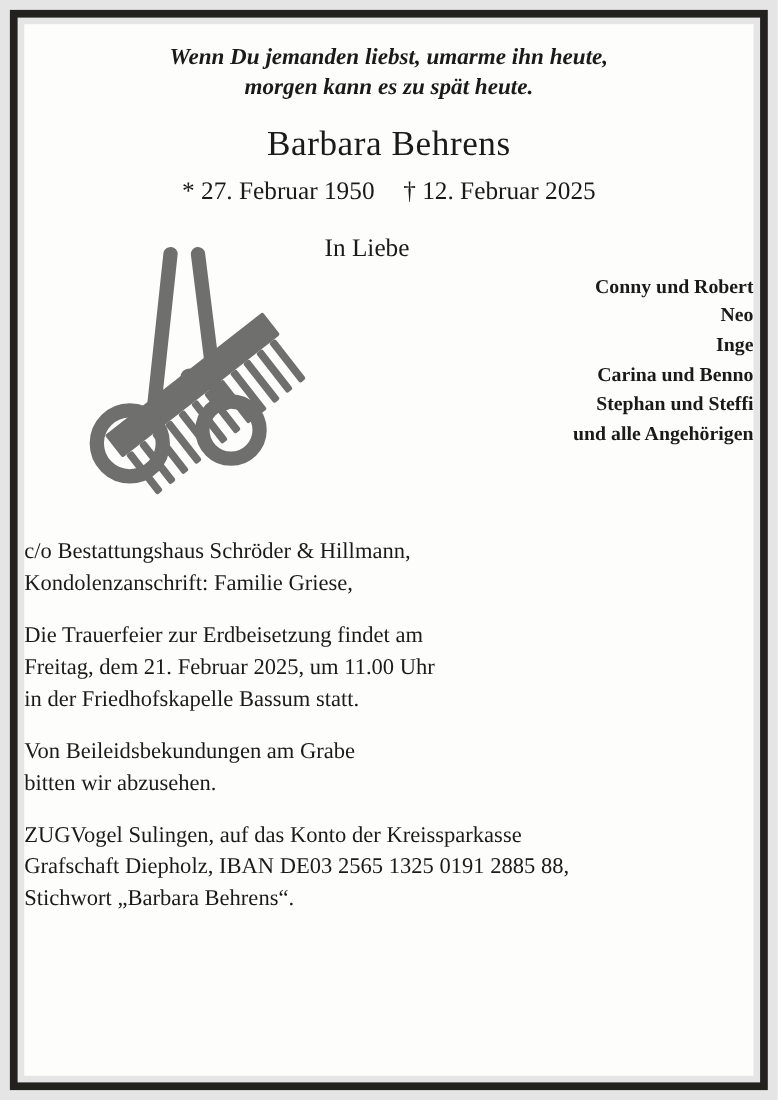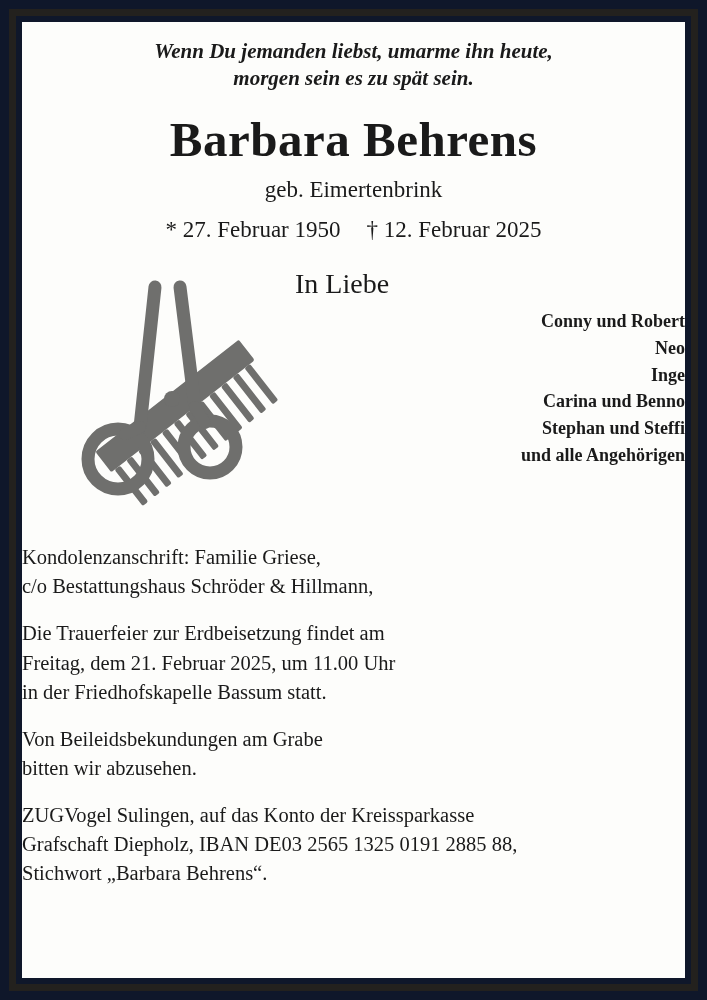--- a/index.html
+++ b/index.html
@@ -12,21 +12,21 @@
     background: #ffffff;
     font-family: "Liberation Serif", serif;
     color: #1a1a1a;
     overflow: hidden;
   }
   .page {
     position: relative;
     width: 707px;
     height: 1000px;
     box-sizing: border-box;
-    background: #0f172a;
+    background: #e5e5e5;
     padding: 11px;
   }
   .border-outer {
     position: absolute;
     left: 9px;
     top: 9px;
     right: 9px;
     bottom: 9px;
     border: 7px solid #23211e;
     box-sizing: border-box;
@@ -48,22 +48,22 @@
     font-weight: bold;
     font-size: 21px;
     line-height: 1.28;
     margin-top: 16px;
     color: #1a1a1a;
   }
   .motto div { white-space: nowrap; }
 
   .name {
     text-align: center;
-    font-weight: bold;
-    font-size: 49px;
+    font-weight: normal;
+    font-size: 32px;
     letter-spacing: 0.5px;
     margin-top: 22px;
     line-height: 1.05;
   }
   .maiden {
     text-align: center;
     font-size: 23px;
     margin-top: 12px;
   }
   .dates {
@@ -87,21 +87,21 @@
     height: 250px;
   }
 
   .mourners {
     position: absolute;
     left: 273px;
     top: 0;
     right: 0;
   }
   .mourners .inliebe {
-    font-size: 28px;
+    font-size: 23px;
     line-height: 1.1;
     margin-bottom: 8px;
   }
   .mourners .m-line {
     font-weight: bold;
     font-size: 18px;
     line-height: 1.49;
     white-space: nowrap;
     text-align: right;
   }
@@ -116,25 +116,24 @@
 </style>
 </head>
 <body>
 
 <div class="page">
   <div class="border-outer"></div>
   <div class="inner">
 
     <div class="motto">
       <div>Wenn Du jemanden liebst, umarme ihn heute,</div>
-      <div>morgen sein es zu spät sein.</div>
+      <div>morgen kann es zu spät heute.</div>
     </div>
 
     <div class="name">Barbara Behrens</div>
-    <div class="maiden">geb. Eimertenbrink</div>
 
     <div class="dates">
       <span>* 27. Februar 1950</span><span class="sep"></span><span>† 12. Februar 2025</span>
     </div>
 
     <div class="middle">
 
       <div class="art">
         <svg viewBox="0 0 270 250" width="270" height="250" xmlns="http://www.w3.org/2000/svg">
 
@@ -173,22 +172,22 @@
         <div class="m-line">Conny und Robert</div>
         <div class="m-line">Neo</div>
         <div class="m-line">Inge</div>
         <div class="m-line">Carina und Benno</div>
         <div class="m-line">Stephan und Steffi</div>
         <div class="m-line">und alle Angehörigen</div>
       </div>
     </div>
 
     <div class="block first">
+      <div>c/o Bestattungshaus Schröder &amp; Hillmann,</div>
       <div>Kondolenzanschrift: Familie Griese,</div>
-      <div>c/o Bestattungshaus Schröder &amp; Hillmann,</div>
     </div>
 
     <div class="block">
       <div>Die Trauerfeier zur Erdbeisetzung findet am</div>
       <div>Freitag, dem 21. Februar 2025, um 11.00 Uhr</div>
       <div>in der Friedhofskapelle Bassum statt.</div>
     </div>
 
     <div class="block">
       <div>Von Beileidsbekundungen am Grabe</div>

